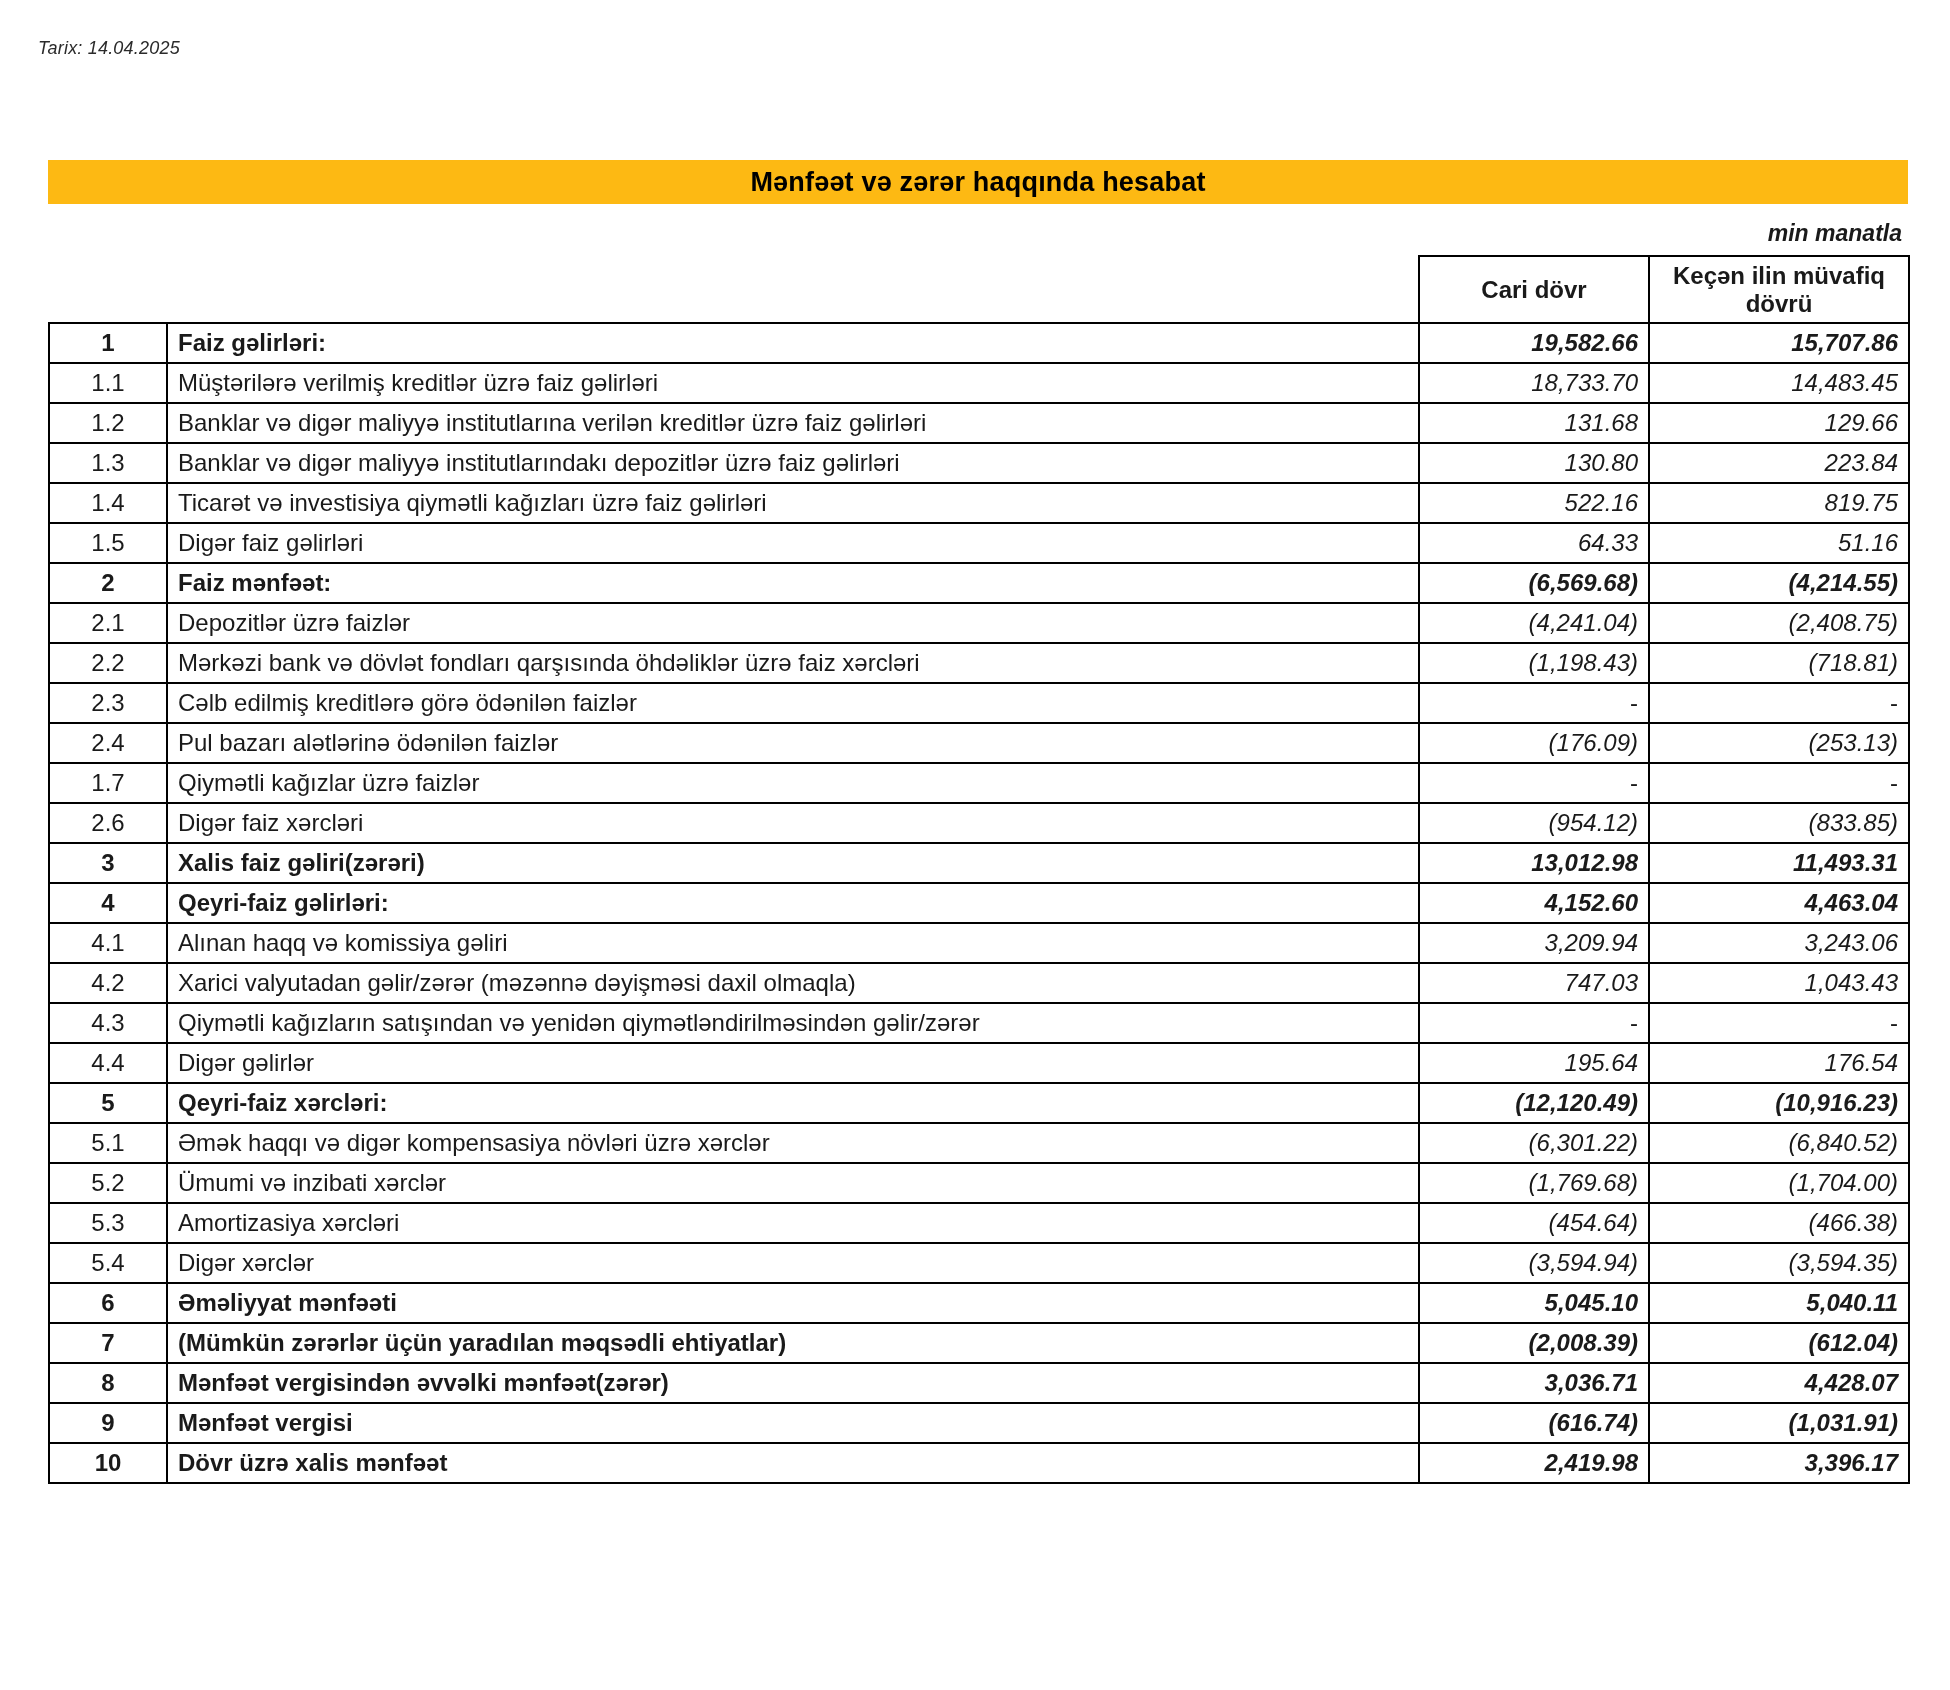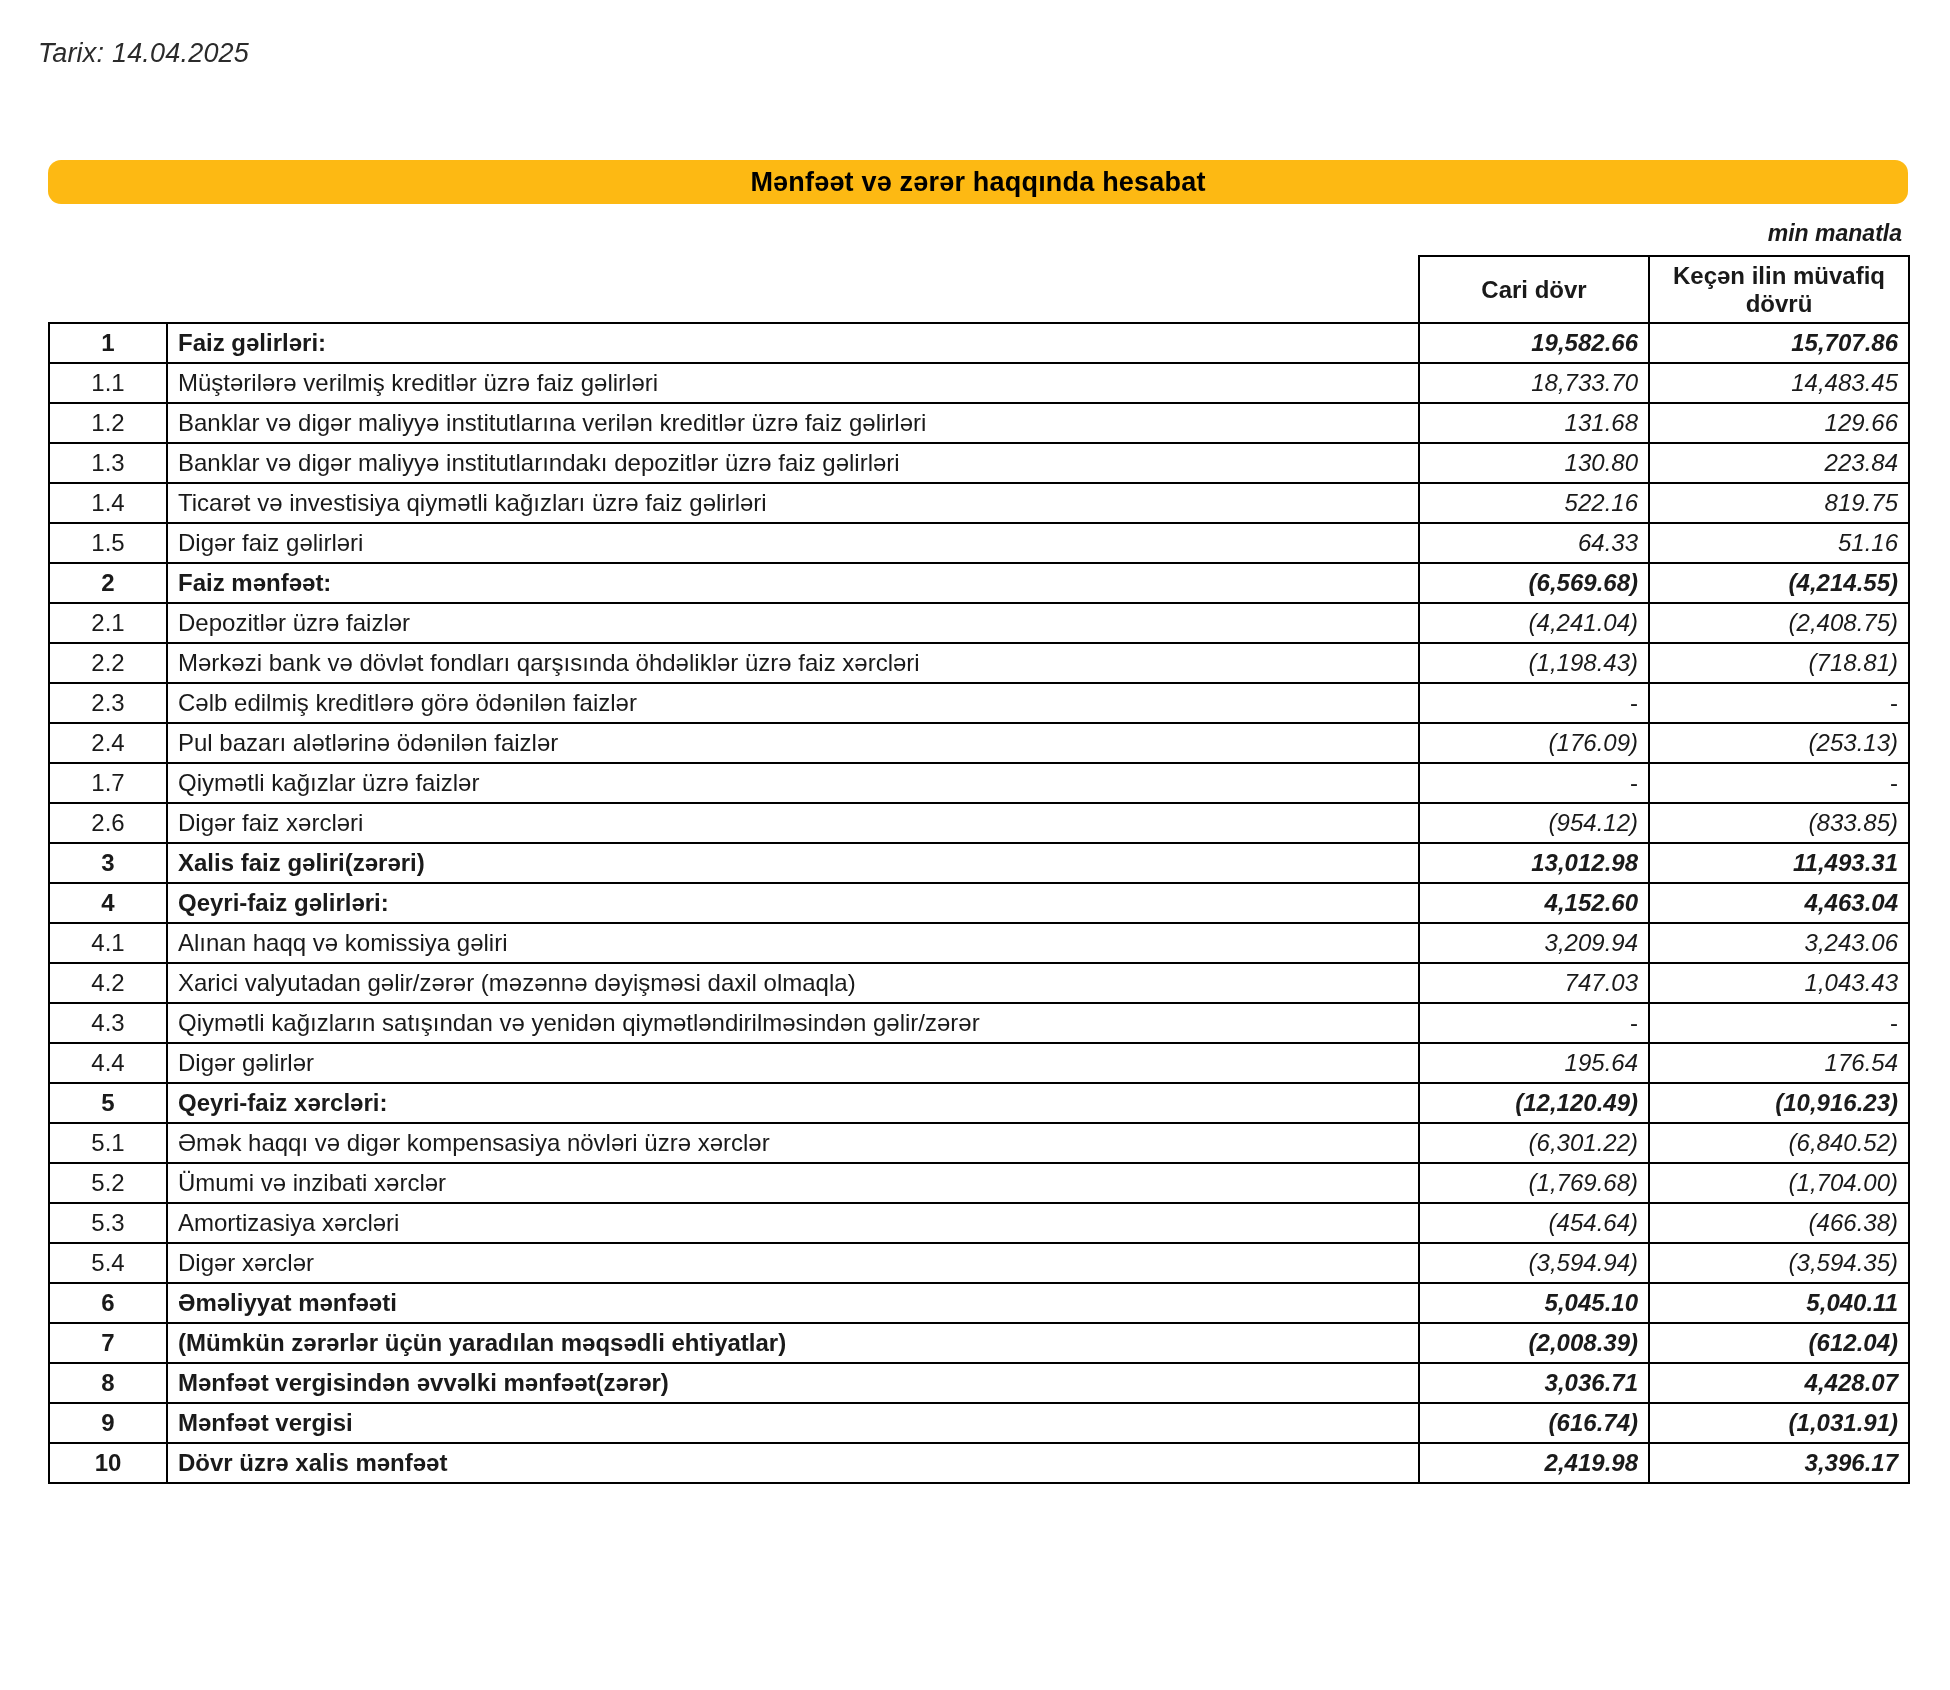--- a/index.html
+++ b/index.html
@@ -18,39 +18,38 @@
     position: relative;
     width: 1950px;
     height: 1690px;
     box-sizing: border-box;
     padding: 0;
   }
   .date-line {
     position: absolute;
     left: 38px;
     top: 38px;
-    font-size: 27px;
+    font-size: 18px;
     font-style: italic;
     color: #2b2b2b;
     letter-spacing: 0.2px;
     text-align: center;
   }
   .report-wrap {
     position: absolute;
     left: 48px;
     top: 160px;
     width: 1860px;
   }
   .title-bar {
     background: #FDB913;
     height: 44px;
     display: flex;
     align-items: center;
     justify-content: center;
-    border-radius: 13px;
   }
   .title-bar .title-text {
     font-size: 27px;
     font-weight: bold;
     color: #000000;
     letter-spacing: 0.2px;
   }
   .units-line {
     text-align: right;
     font-size: 23px;

